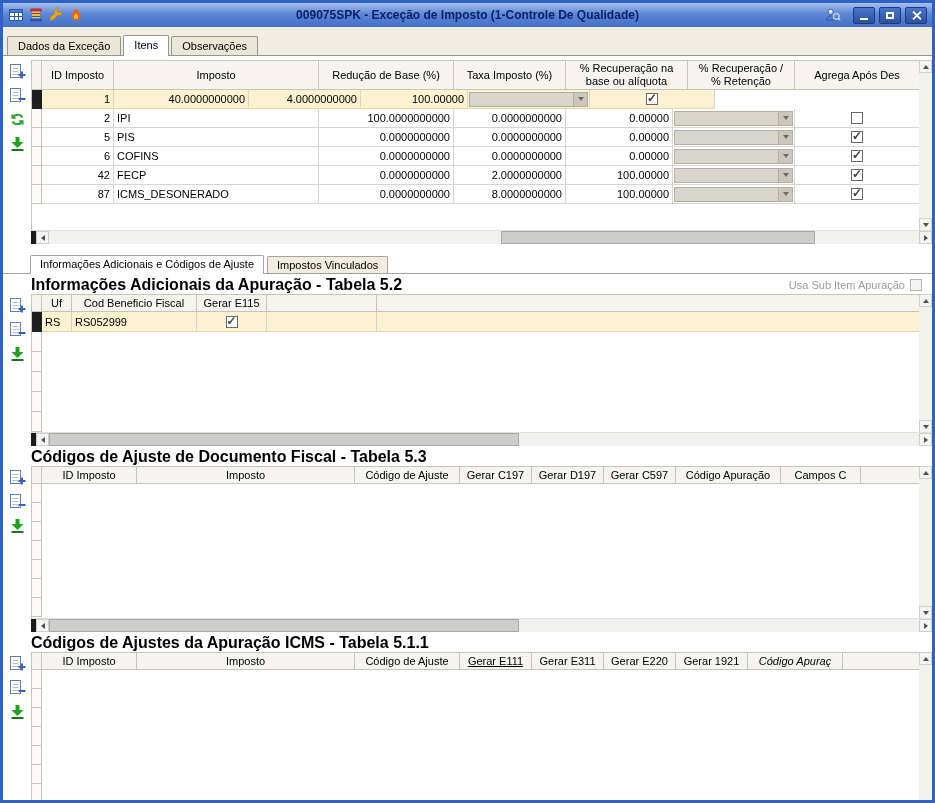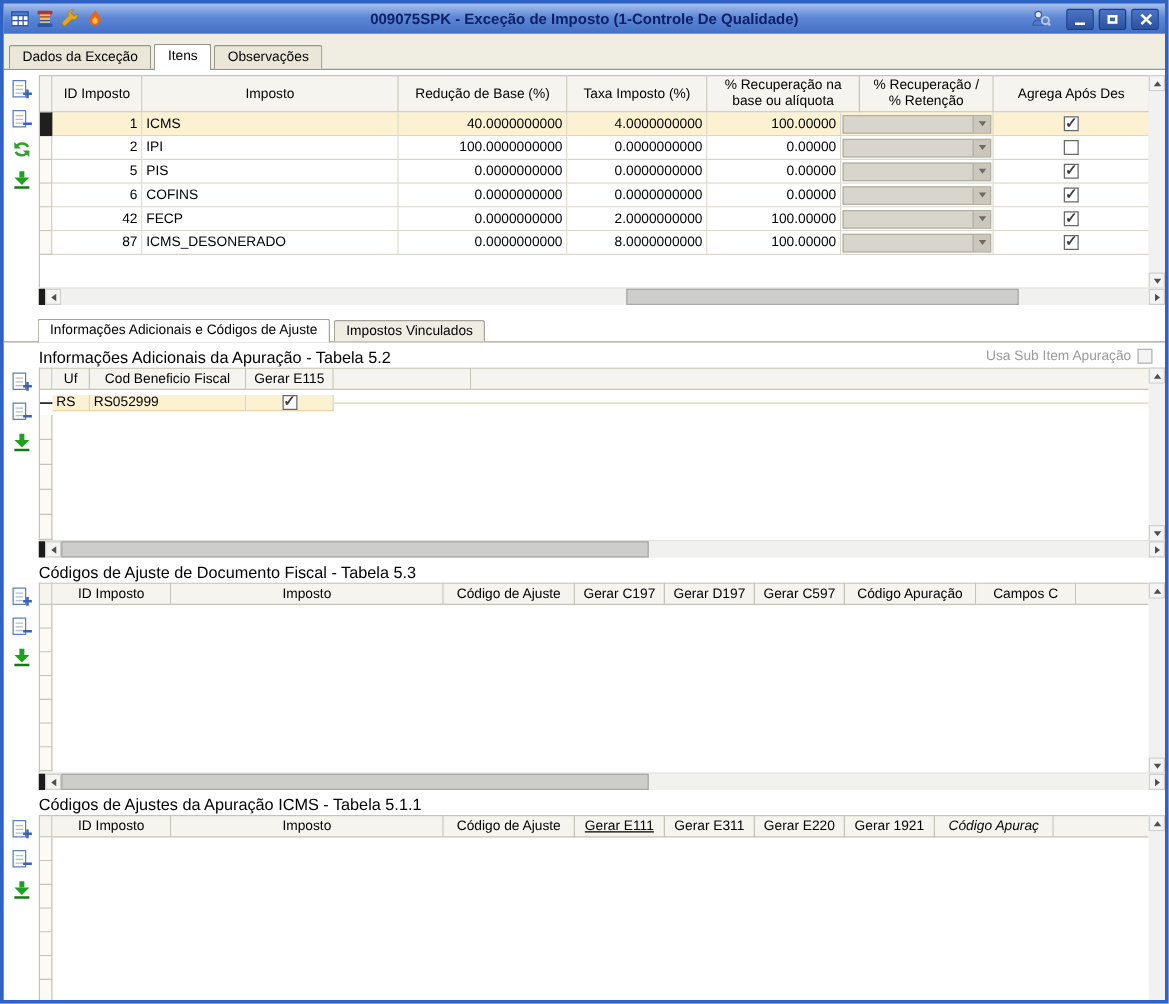--- a/index.html
+++ b/index.html
@@ -72,21 +72,21 @@
   .tri-l{width:0;height:0;border-top:3px solid transparent;border-bottom:3px solid transparent;border-right:4px solid #4f4f4f;}
   .tri-r{width:0;height:0;border-top:3px solid transparent;border-bottom:3px solid transparent;border-left:4px solid #4f4f4f;}
   .tri-u{width:0;height:0;border-left:3px solid transparent;border-right:3px solid transparent;border-bottom:4px solid #4f4f4f;}
   .tri-d{width:0;height:0;border-left:3px solid transparent;border-right:3px solid transparent;border-top:4px solid #4f4f4f;}
 
   
   .subtabs{display:flex;align-items:flex-end;padding:4px 0 0 27px;border-bottom:1px solid #a6a39a;height:24px;box-sizing:border-box;margin-top:6px;}
   .stab{border:1px solid #a6a39a;border-bottom:none;border-radius:2px 2px 0 0;padding:2px 9px;margin-right:3px;background:#efede2;white-space:nowrap;}
   .stab.active{background:#fff;margin-bottom:-1px;padding-bottom:4px;}
   .secrow{display:flex;align-items:center;height:20px;box-sizing:border-box;padding:2px 10px 0 28px;}
-  .sectitle{font-weight:normal;font-size:13px;}
+  .sectitle{font-weight:bold;font-size:16px;}
   .secright{margin-left:auto;display:flex;align-items:center;gap:5px;color:#9b9b9b;}
 </style>
 </head>
 <body>
 
 <div class="window">
 
   <div class="titlebar">
     <div class="tb-icons" id="tb-icons">
         <span class="tb-ico">
@@ -195,21 +195,20 @@
               <div class="gh" style="width: 112px;">Taxa Imposto (%)</div>
               <div class="gh" style="width: 122px;">% Recuperação na
 base ou alíquota</div>
               <div class="gh" style="width: 107px;">% Recuperação /
 % Retenção</div>
               <div class="gh" style="width: 125px;">Agrega Após Des</div>
             </div>
             <div class="grow sel" style="height: 19px;">
               <div class="ind" style="width: 10px;"></div>
               <div class="gc num" style="width: 72px;">1</div>
-              <div class="gc" style="width: 205px;">ICMS</div>
               <div class="gc num" style="width: 135px;">40.0000000000</div>
               <div class="gc num" style="width: 112px;">4.0000000000</div>
               <div class="gc num" style="width: 107px;">100.00000</div>
               <div class="gc cc" style="width: 122px;">
                 <div class="combo">
                   <div class="cb">
                     <i></i>
                   </div>
                 </div>
               </div>
@@ -376,21 +375,21 @@
       <div class="gridwrap">
         <div class="gridview">
             <div class="ghead" style="height: 18px;">
               <div class="ind" style="width: 10px;"></div>
               <div class="gh" style="width: 30px;">Uf</div>
               <div class="gh" style="width: 125px;">Cod Beneficio Fiscal</div>
               <div class="gh" style="width: 70px;">Gerar E115</div>
               <div class="gh" style="width: 110px;"></div>
               <div class="gh fill"></div>
             </div>
-            <div class="grow sel" style="height: 20px; align-items: center;">
+            <div class="grow sel" style="height: 20px;">
               <div class="ind" style="width: 10px;"></div>
               <div class="gc" style="width: 30px;">RS</div>
               <div class="gc" style="width: 125px;">RS052999</div>
               <div class="gc center" style="width: 70px;">
                 <span class="chk on"></span>
               </div>
               <div class="gc" style="width: 110px;"></div>
               <div class="gc fill"></div>
             </div>
             <div class="grow erow" style="height: 20px;">

